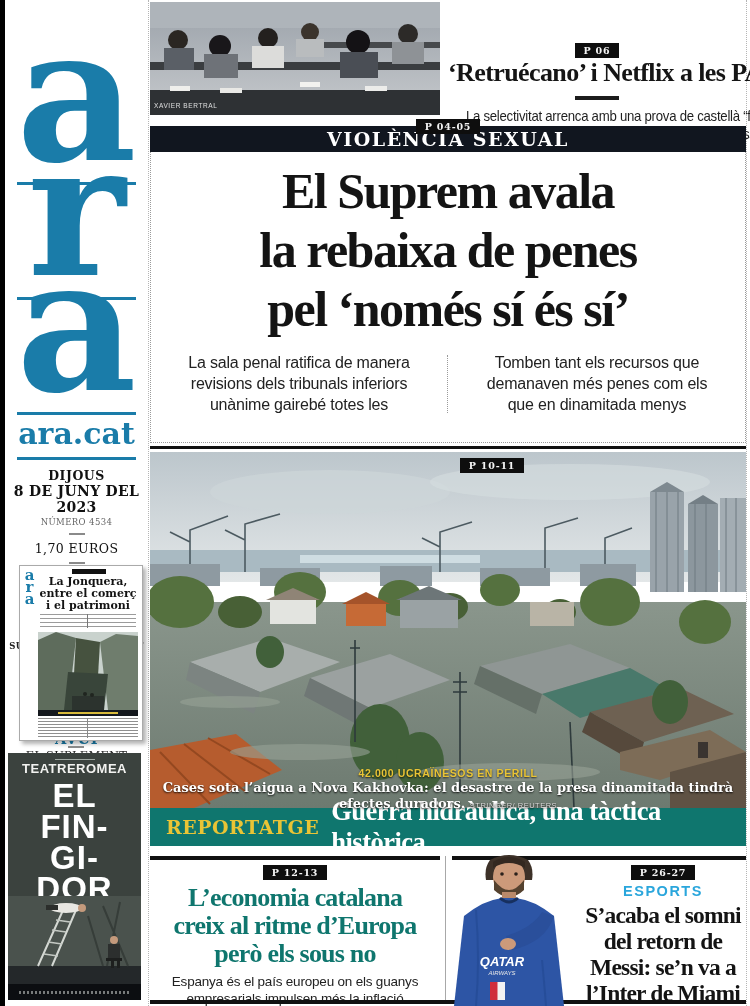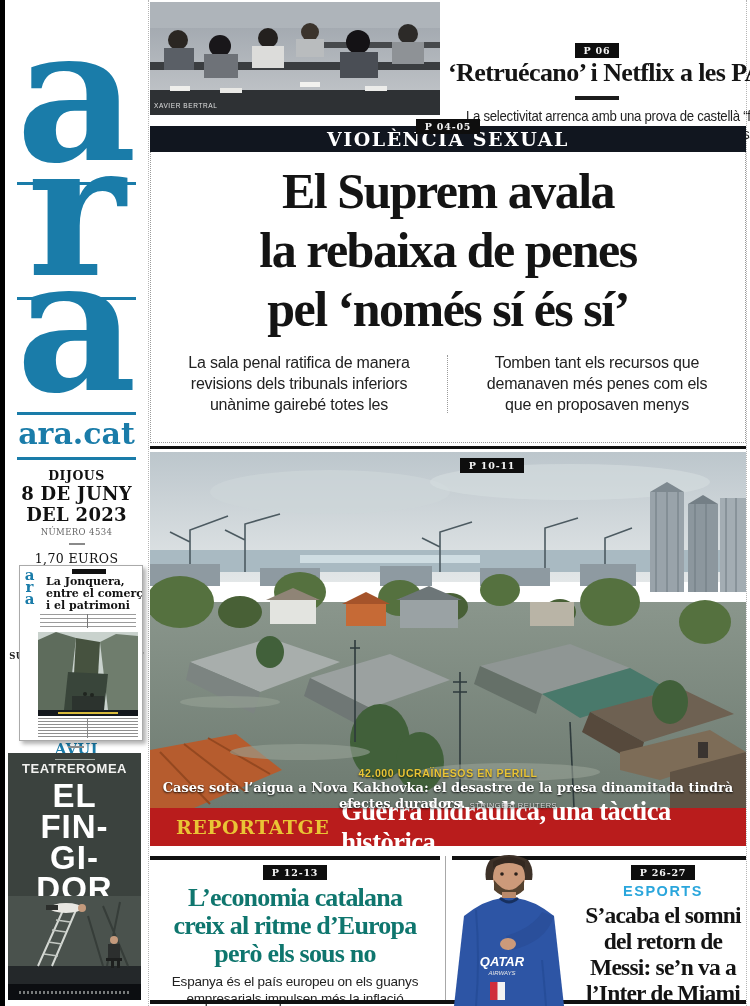--- a/index.html
+++ b/index.html
@@ -10,37 +10,37 @@
   
   .sidebar{position:absolute;left:5px;top:0;width:143px;height:100%;border-right:1px dotted #b5b5b5;}
   .masthead{padding-top:2px;text-align:center;}
   .m-letter{font:bold 186px/186px "DejaVu Serif",serif;color:#1a7ca9;text-align:center;
             margin:-68px 0 -12px 0;}
   .m-letter:first-child{margin-top:-62px;padding-top:62px;}
   .m-rule{height:3px;background:#1a7ca9;margin:6px 12px 0 12px;}
   .m-domain{font:bold 30px/34px "DejaVu Serif",serif;color:#1a7ca9;text-align:center;margin-top:2px;}
   .info{margin-top:8px;text-align:center;font-family:"DejaVu Serif",serif;}
   .i-day{font-weight:bold;font-size:12.5px;letter-spacing:.5px;}
-  .i-date{font-weight:bold;font-size:18px;letter-spacing:.3px;}
+  .i-date{font-weight:bold;font-size:14px;letter-spacing:.3px;}
   .i-issue{font-size:8.5px;color:#666;margin-top:2px;letter-spacing:.4px;}
   .dash{width:16px;height:2px;background:#8a8a8a;margin:6px auto;}
   .i-price{font-weight:normal;font-size:12.5px;letter-spacing:.4px;}
   .i-promo{color:#1a7ca9;font-weight:bold;font-size:10.5px;line-height:1.3;letter-spacing:.2px;}
   .i-url{font-weight:bold;font-size:8.5px;margin-top:3px;letter-spacing:.3px;color:#222;}
   .i-award{color:#1a7ca9;font-weight:bold;font-size:16px;line-height:1.05;letter-spacing:.2px;}
   .i-avui{color:#1a7ca9;font-weight:bold;font-size:14.5px;letter-spacing:.5px;}
   .i-supp{font-size:11.5px;line-height:1.2;margin-top:2px;letter-spacing:.2px;color:#1c1c1c;}
 
   .minicover{position:absolute;left:14px;top:565px;width:122px;height:174px;background:#fff;
              border:1px solid #aaa;box-shadow:3px 3px 4px rgba(0,0,0,.3);overflow:hidden;}
   .mc-logo{position:absolute;left:2px;top:3px;width:15px;color:#1a7ca9;
            font:bold 15px/12px "DejaVu Serif",serif;text-align:center;}
   .mc-badge{position:absolute;left:52px;top:3px;width:34px;height:5px;background:#111;}
-  .mc-head{position:absolute;left:18px;top:10px;width:100px;text-align:left;
-           font:bold 11px/1.08 "DejaVu Serif",serif;color:#131313;margin-left:8px;}
+  .mc-head{position:absolute;left:18px;top:10px;width:100px;text-align:center;
+           font:bold 11px/1.08 "DejaVu Serif",serif;color:#131313;}
   .mc-cols{position:absolute;left:20px;top:48px;width:96px;height:14px;
            background:repeating-linear-gradient(#9b9b9b 0 1px,transparent 1px 4px);}
   .mc-colsep{position:absolute;left:67px;top:48px;width:1px;height:14px;background:#777;}
   .mc-photo{position:absolute;left:18px;top:66px;width:100px;height:78px;}
   .mc-strip{position:absolute;left:18px;top:144px;width:100px;height:6px;background:#14181d;}
   .mc-strip i{display:block;width:60px;height:2px;margin:2px auto;background:#d7b93a;}
   .mc-bottom{position:absolute;left:18px;top:152px;width:100px;height:20px;
              background:repeating-linear-gradient(#8f8f8f 0 1px,transparent 1px 3px);}
   .mc-bsep{position:absolute;left:67px;top:152px;width:1px;height:20px;background:#888;}
 
@@ -83,22 +83,22 @@
   .thick-rule{position:absolute;left:0;top:446px;width:100%;height:3px;background:#111;}
 
   .flood{position:absolute;left:0;top:452px;width:596px;height:356px;}
   .badge-row-2{position:absolute;left:0;top:455px;width:100%;text-align:center;z-index:3;margin-left:44px;}
   .flood-cap{position:absolute;left:0;top:766px;width:100%;text-align:center;z-index:3;}
   .fc-over{color:#e9c435;font:bold 10.5px/14px "Liberation Sans",sans-serif;letter-spacing:.6px;
            text-shadow:0 1px 2px rgba(0,0,0,.8);}
   .fc-line{color:#fff;font:bold 13px/16px "DejaVu Serif",serif;text-shadow:0 1px 2px rgba(0,0,0,.9);}
   .fc-credit{color:#d8d8d8;font:7.5px "Liberation Sans",sans-serif;letter-spacing:.5px;}
 
-  .report-strip{position:absolute;left:0;top:808px;width:100%;height:38px;background:#b91c1c;
-                display:flex;align-items:center;justify-content:flex-start;padding-left:26px;box-sizing:border-box;}
+  .report-strip{position:absolute;left:0;top:808px;width:100%;height:38px;background:#0f766e;
+                display:flex;align-items:center;justify-content:flex-start;padding-left:16px;box-sizing:border-box;}
   .rs-kicker{color:#e9c435;font:bold 19px "DejaVu Serif",serif;letter-spacing:.5px;margin-right:12px;}
   .rs-head{color:#fff;font:bold 26.5px "Liberation Serif",serif;letter-spacing:-.5px;}
 
   .bottom-row{position:absolute;left:0;top:856px;width:100%;height:146px;}
   .box-left{position:absolute;left:0;top:0;width:290px;height:144px;border-top:4px solid #111;text-align:center;}
   .vsep{position:absolute;left:295px;top:0;width:1px;height:146px;background:#a8a8a8;}
   .box-right{position:absolute;left:302px;top:0;width:294px;height:144px;border-top:4px solid #111;}
   .bl-head{font:bold 26px/28px "Liberation Serif",serif;letter-spacing:-.8px;color:#0f766e;margin-top:4px;}
   .bl-dek{font:13.5px/1.25 "Liberation Sans",sans-serif;color:#222;margin-top:6px;letter-spacing:-.2px;}
   .box-left .pbadge,.box-right .pbadge{margin-top:5px;}
@@ -269,21 +269,21 @@
       <div class="deks">
         <div class="dek-col">
           <div>La sala penal ratifica de manera</div>
           <div>revisions dels tribunals inferiors</div>
           <div>unànime gairebé totes les</div>
         </div>
         <div class="dek-sep"></div>
         <div class="dek-col">
           <div>Tomben tant els recursos que</div>
           <div>demanaven més penes com els</div>
-          <div>que en proposaven menys</div>
+          <div>que en dinamitada menys</div>
         </div>
       </div>
     </div>
     <div class="thick-rule"></div>
 
     <svg class="flood" viewBox="0 0 596 356" preserveAspectRatio="none">
       <defs>
         <linearGradient id="sky" x1="0" y1="0" x2="0" y2="1">
           <stop offset="0" stop-color="#bcc6cc"></stop>
             <stop offset="1" stop-color="#e3e7e8"></stop>

